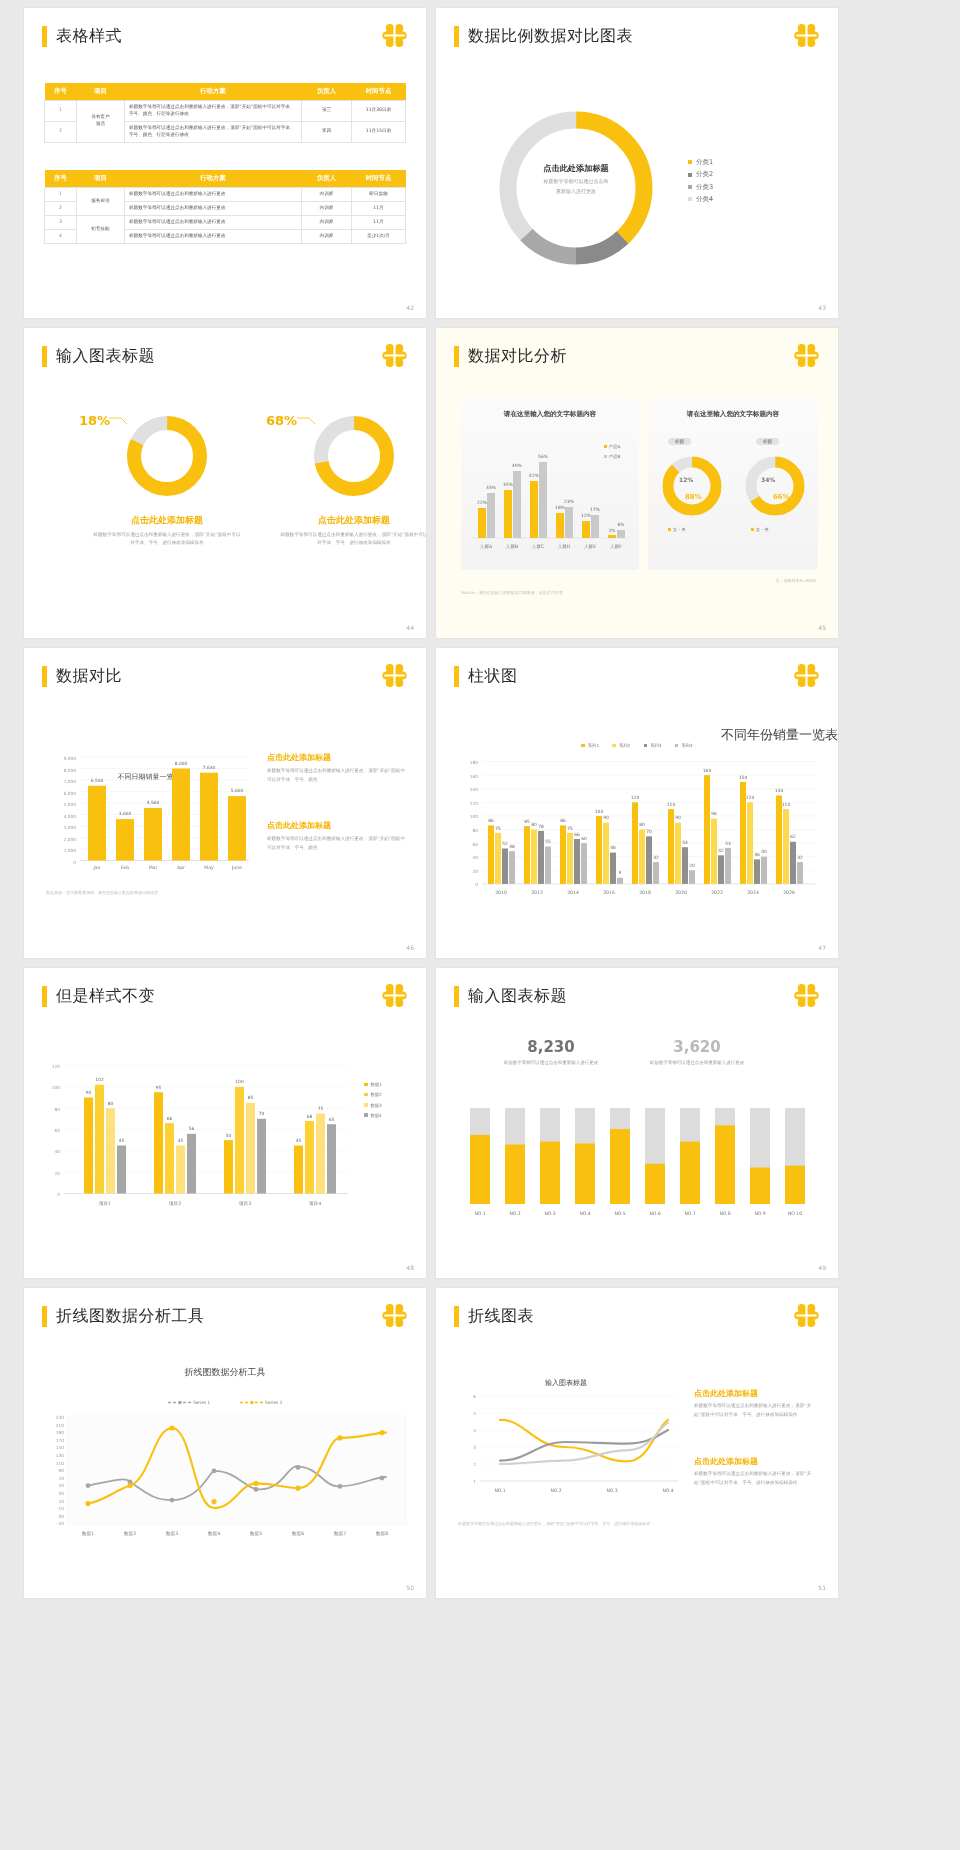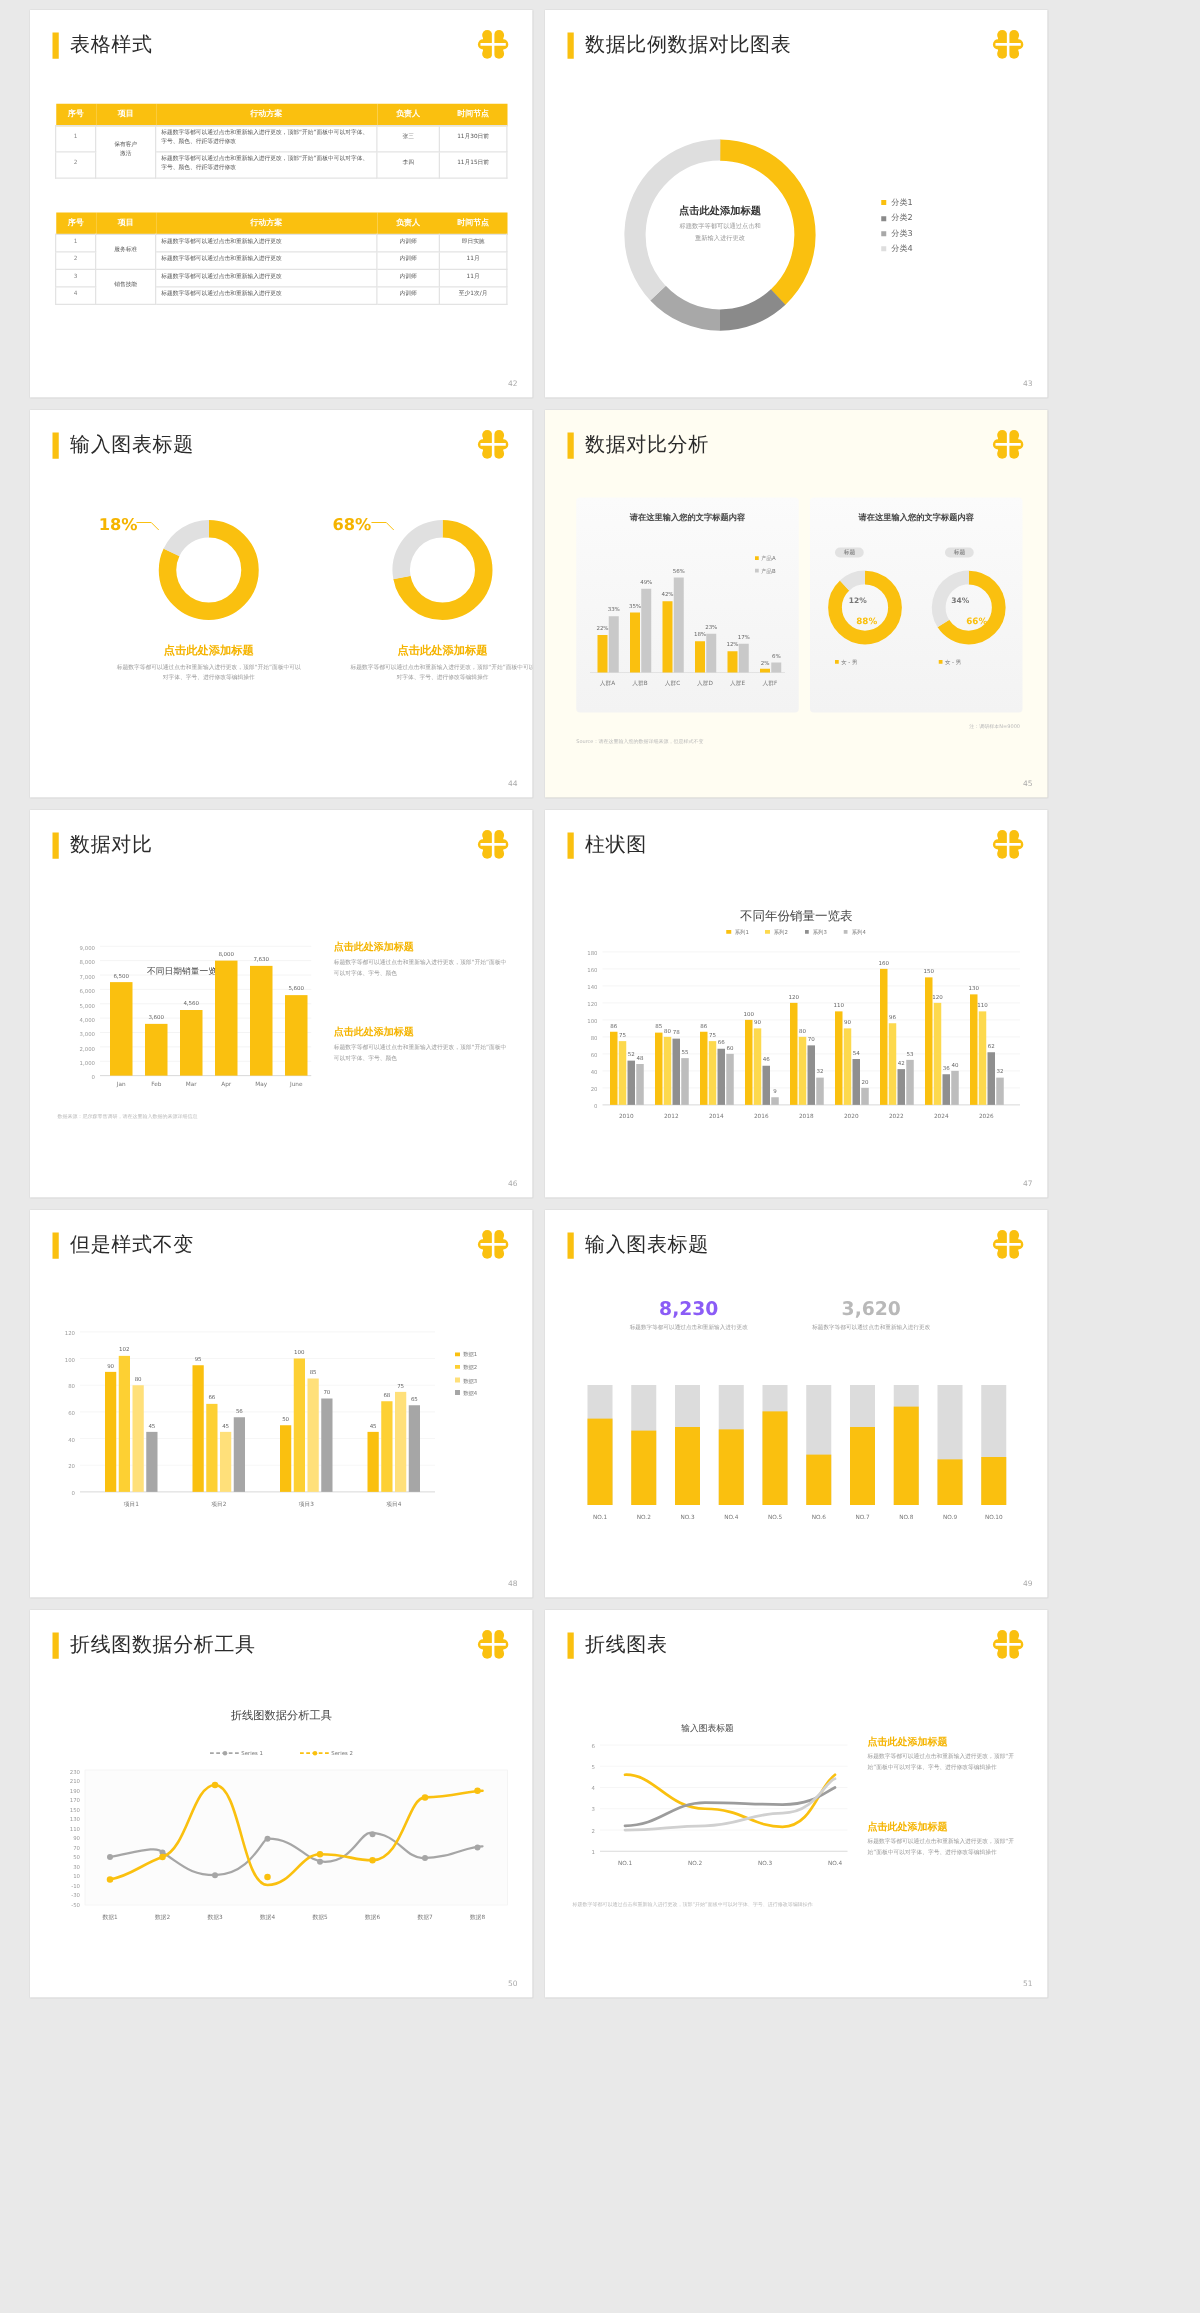--- a/index.html
+++ b/index.html
@@ -30,21 +30,21 @@
   .cap-body{font-size:4.6px;color:#999;line-height:1.85;text-align:center;}
   .card{position:absolute;background:linear-gradient(#fbfbfb,#f3f3f3);border-radius:3px;}
   .card-h{font-size:6.6px;color:#444;text-align:center;font-weight:bold;}
   .mini{font-size:4.3px;color:#777;}
   .axis{font-size:4.3px;fill:#9a9a9a;}
   .axislbl{font-size:4.6px;fill:#777;}
   .vallbl{font-size:4.4px;fill:#666;}
   .note{font-size:4px;color:#b9b9b9;}
   .rt-title{font-size:8px;font-weight:bold;color:#f5b400;}
   .rt-body{font-size:4.6px;color:#999;line-height:1.95;}
-  .bignum{font-size:15px;font-weight:bold;color:#8b5cf6;}
+  .bignum{font-size:15px;font-weight:bold;color:#737373;}
   .bignum.g{color:#b9b9b9;}
   .bn-body{font-size:4.5px;color:#9a9a9a;line-height:1.85;text-align:center;}
 </style>
 </head>
 <body>
 
 <div id="page">
 <div class="grid">
 
   <div class="slide">
@@ -168,21 +168,21 @@
         <circle r="68" fill="none" stroke="#dedede" stroke-width="17" stroke-dasharray="158.1 269.3" transform="rotate(136.8)"></circle>
       </g>
     </svg>
     <div style="position:absolute;left:72px;top:155px;width:136px;">
       <div class="ctr-title">点击此处添加标题</div>
       <div class="ctr-sub">
         <div>标题数字等都可以通过点击和</div>
         <div>重新输入进行更改</div>
       </div>
     </div>
-    <div class="lgd" style="position:absolute;left:269px;top:148px;">
+    <div class="lgd" style="position:absolute;left:252px;top:148px;">
       <div><i style="background:#fac00f"></i><span>分类1</span></div>
       <div><i style="background:#8a8a8a"></i><span>分类2</span></div>
       <div><i style="background:#a8a8a8"></i><span>分类3</span></div>
       <div><i style="background:#dedede"></i><span>分类4</span></div>
     </div>
     <div class="pnum">43</div>
   </div>
 
   <div class="slide">
     <div class="shead">
@@ -419,21 +419,21 @@
             <circle cx="27" cy="31" r="6"></circle>
             <circle cx="8" cy="20" r="6"></circle>
             <circle cx="32" cy="20" r="6"></circle>
             <rect x="8" y="8" width="24" height="24" rx="4"></rect>
           </g>
       <g stroke="#fff" stroke-width="3">
             <line x1="20" y1="6" x2="20" y2="34"></line>
             <line x1="5" y1="20" x2="35" y2="20"></line>
           </g>
     </svg>
-    <div style="position:absolute;left:0;top:78px;width:100%;text-align:center;font-size:10px;color:#444;">不同年份销量一览表</div>
+    <div style="position:absolute;left:0;top:78px;width:100%;text-align:right;font-size:13px;color:#444;">不同年份销量一览表</div>
     <div class="mini" style="position:absolute;left:0;top:95px;width:100%;text-align:center;">
       <span style="margin:0 6px"><span style="display:inline-block;width:3.5px;height:3.5px;background:#fac00f;margin-right:3px"></span><span>系列1</span></span>
       <span style="margin:0 6px"><span style="display:inline-block;width:3.5px;height:3.5px;background:#fdd94d;margin-right:3px"></span><span>系列2</span></span>
       <span style="margin:0 6px"><span style="display:inline-block;width:3.5px;height:3.5px;background:#8f8f8f;margin-right:3px"></span><span>系列3</span></span>
       <span style="margin:0 6px"><span style="display:inline-block;width:3.5px;height:3.5px;background:#bdbdbd;margin-right:3px"></span><span>系列4</span></span>
     </div>
     <svg style="position:absolute;left:22px;top:108px;" width="362" height="152" viewBox="0 0 362 152">
       <g class="axis" text-anchor="end" fill="#999">
         <text x="20" y="8">180</text>
             <text x="20" y="21.6">160</text>

